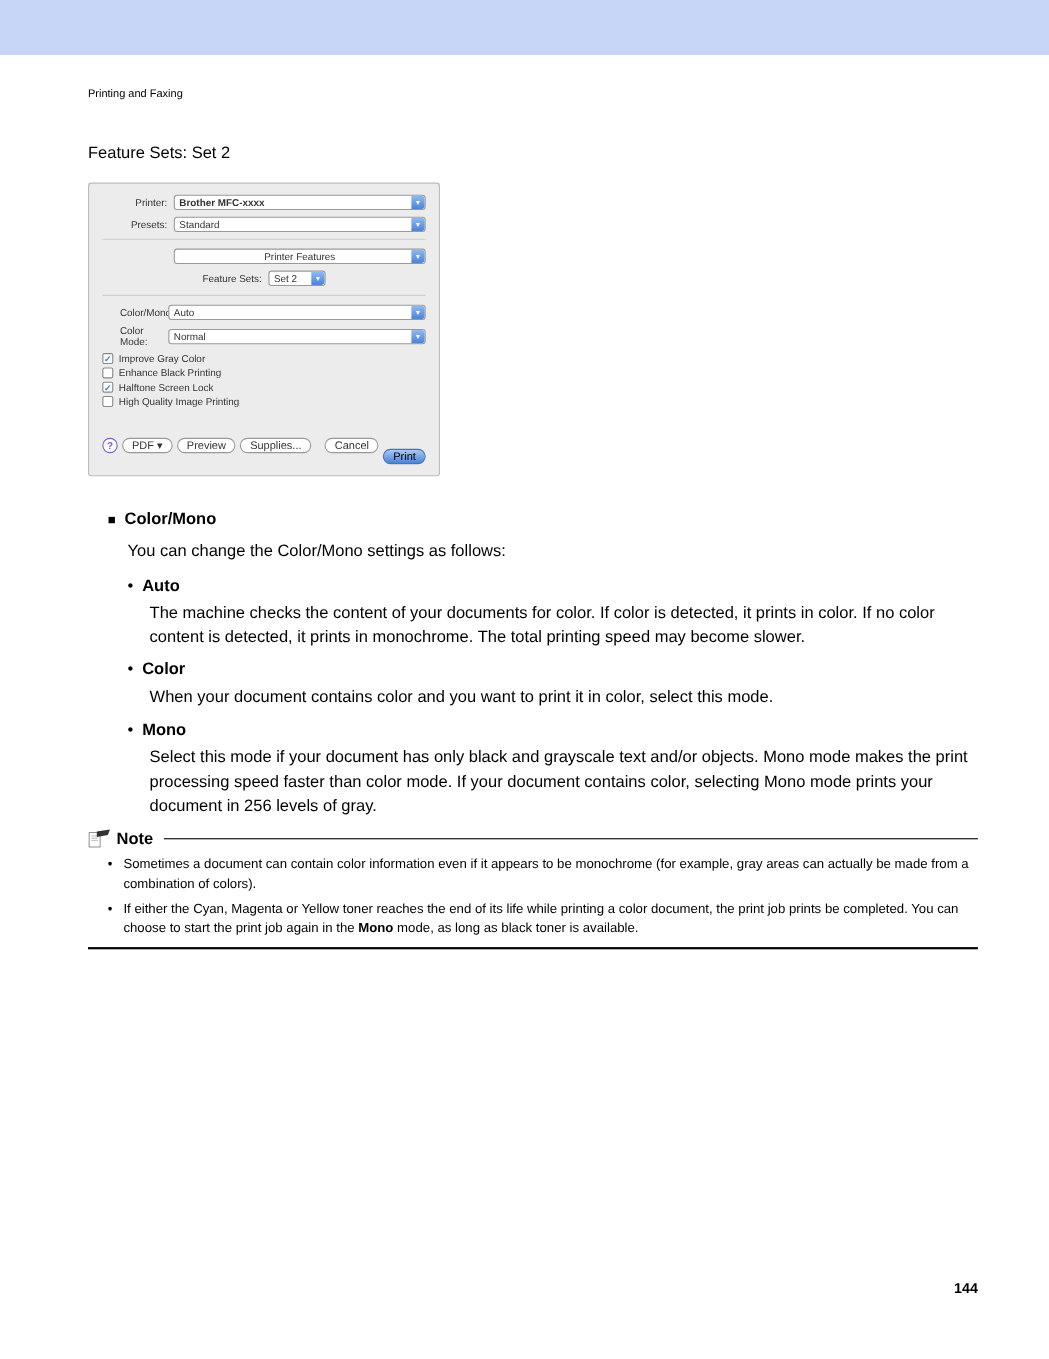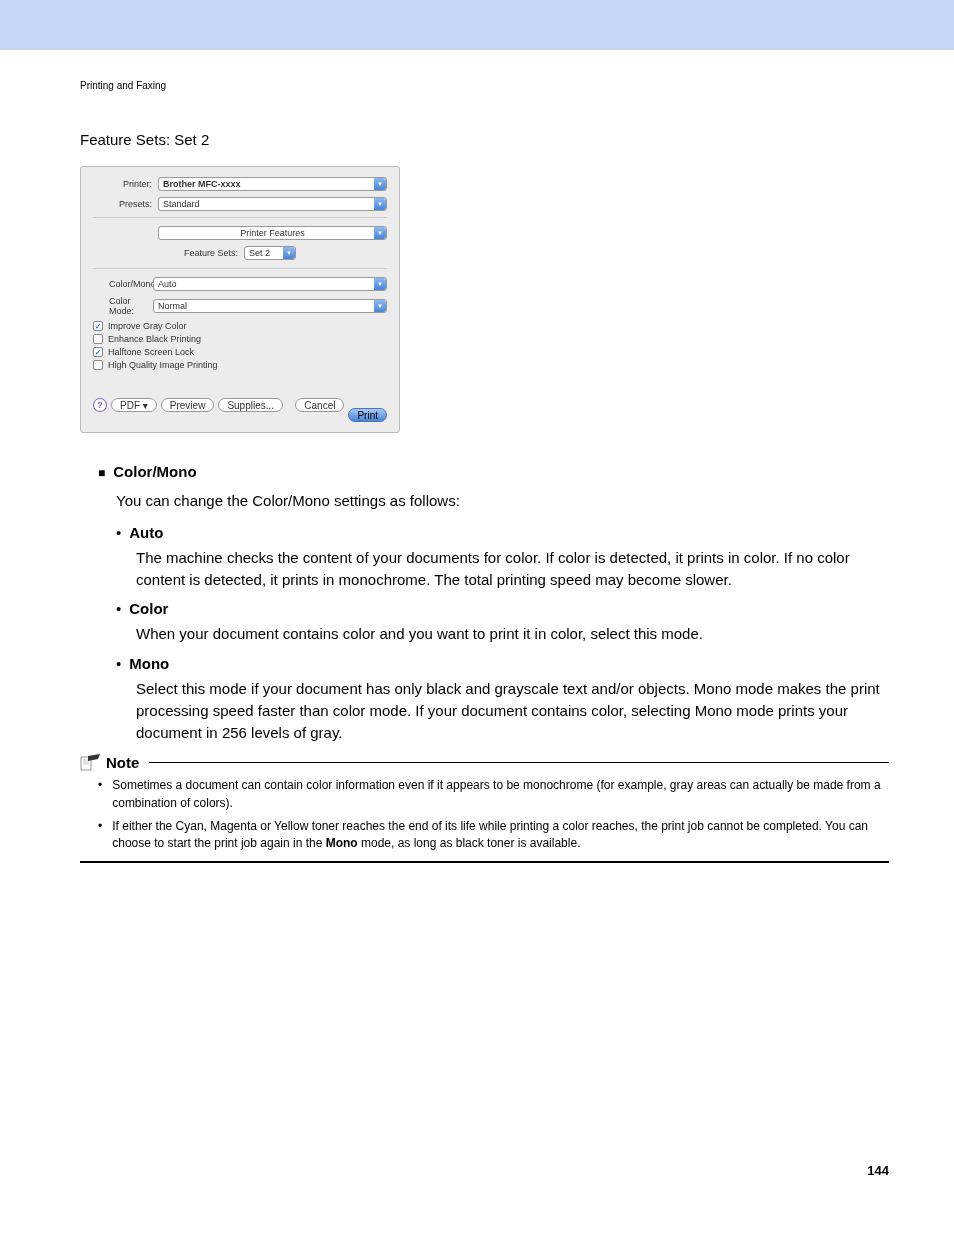--- a/index.html
+++ b/index.html
@@ -330,19 +330,19 @@
     </span>
     <span>Note</span>
     <span class="note-line"></span>
   </div>
 
   <div class="note-bullet">
     <span>Sometimes a document can contain color information even if it appears to be monochrome (for example, gray areas can actually be made from a combination of colors).</span>
   </div>
   <div class="note-bullet">
     <span>
-      <span>If either the Cyan, Magenta or Yellow toner reaches the end of its life while printing a color reaches, the print job cannot be completed. You can choose to start the print job again in the </span><strong>Mono</strong><span> mode, as long as black toner is available.</span>
+      <span>If either the Cyan, Magenta or Yellow toner reaches the end of its life while printing a color document, the print job prints be completed. You can choose to start the print job again in the </span><strong>Mono</strong><span> mode, as long as black toner is available.</span>
     </span>
   </div>
   <div class="note-end"></div>
 
   <div class="page-num">144</div>
 </div>
 
 </body></html>

